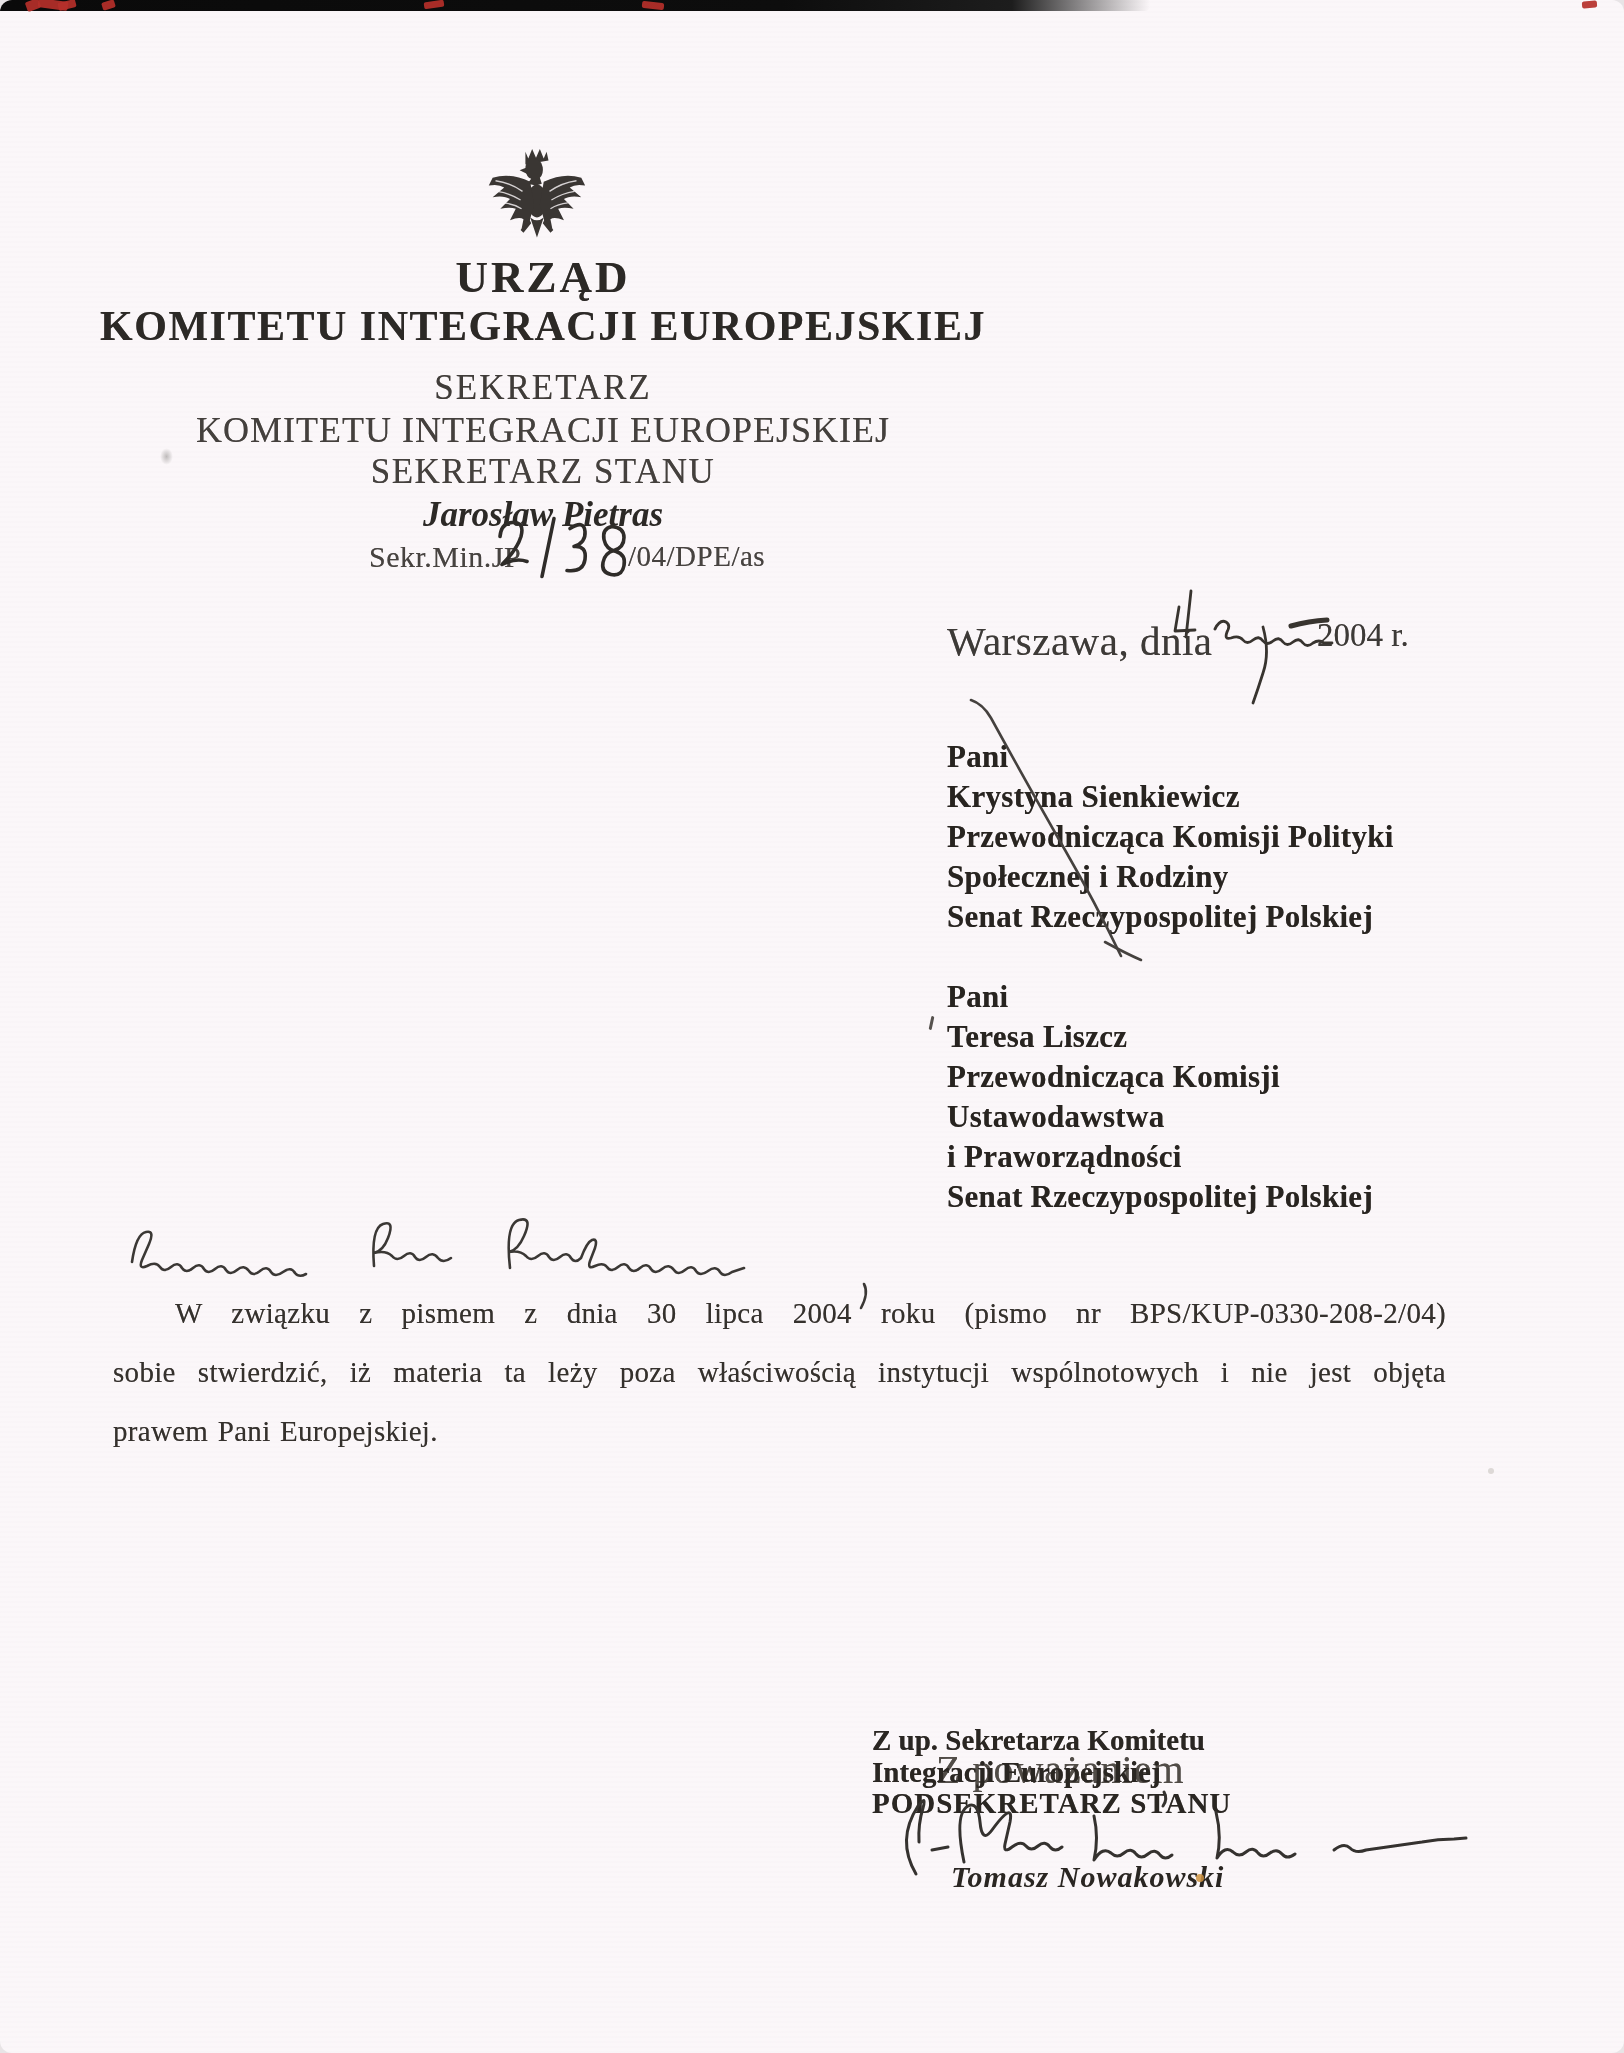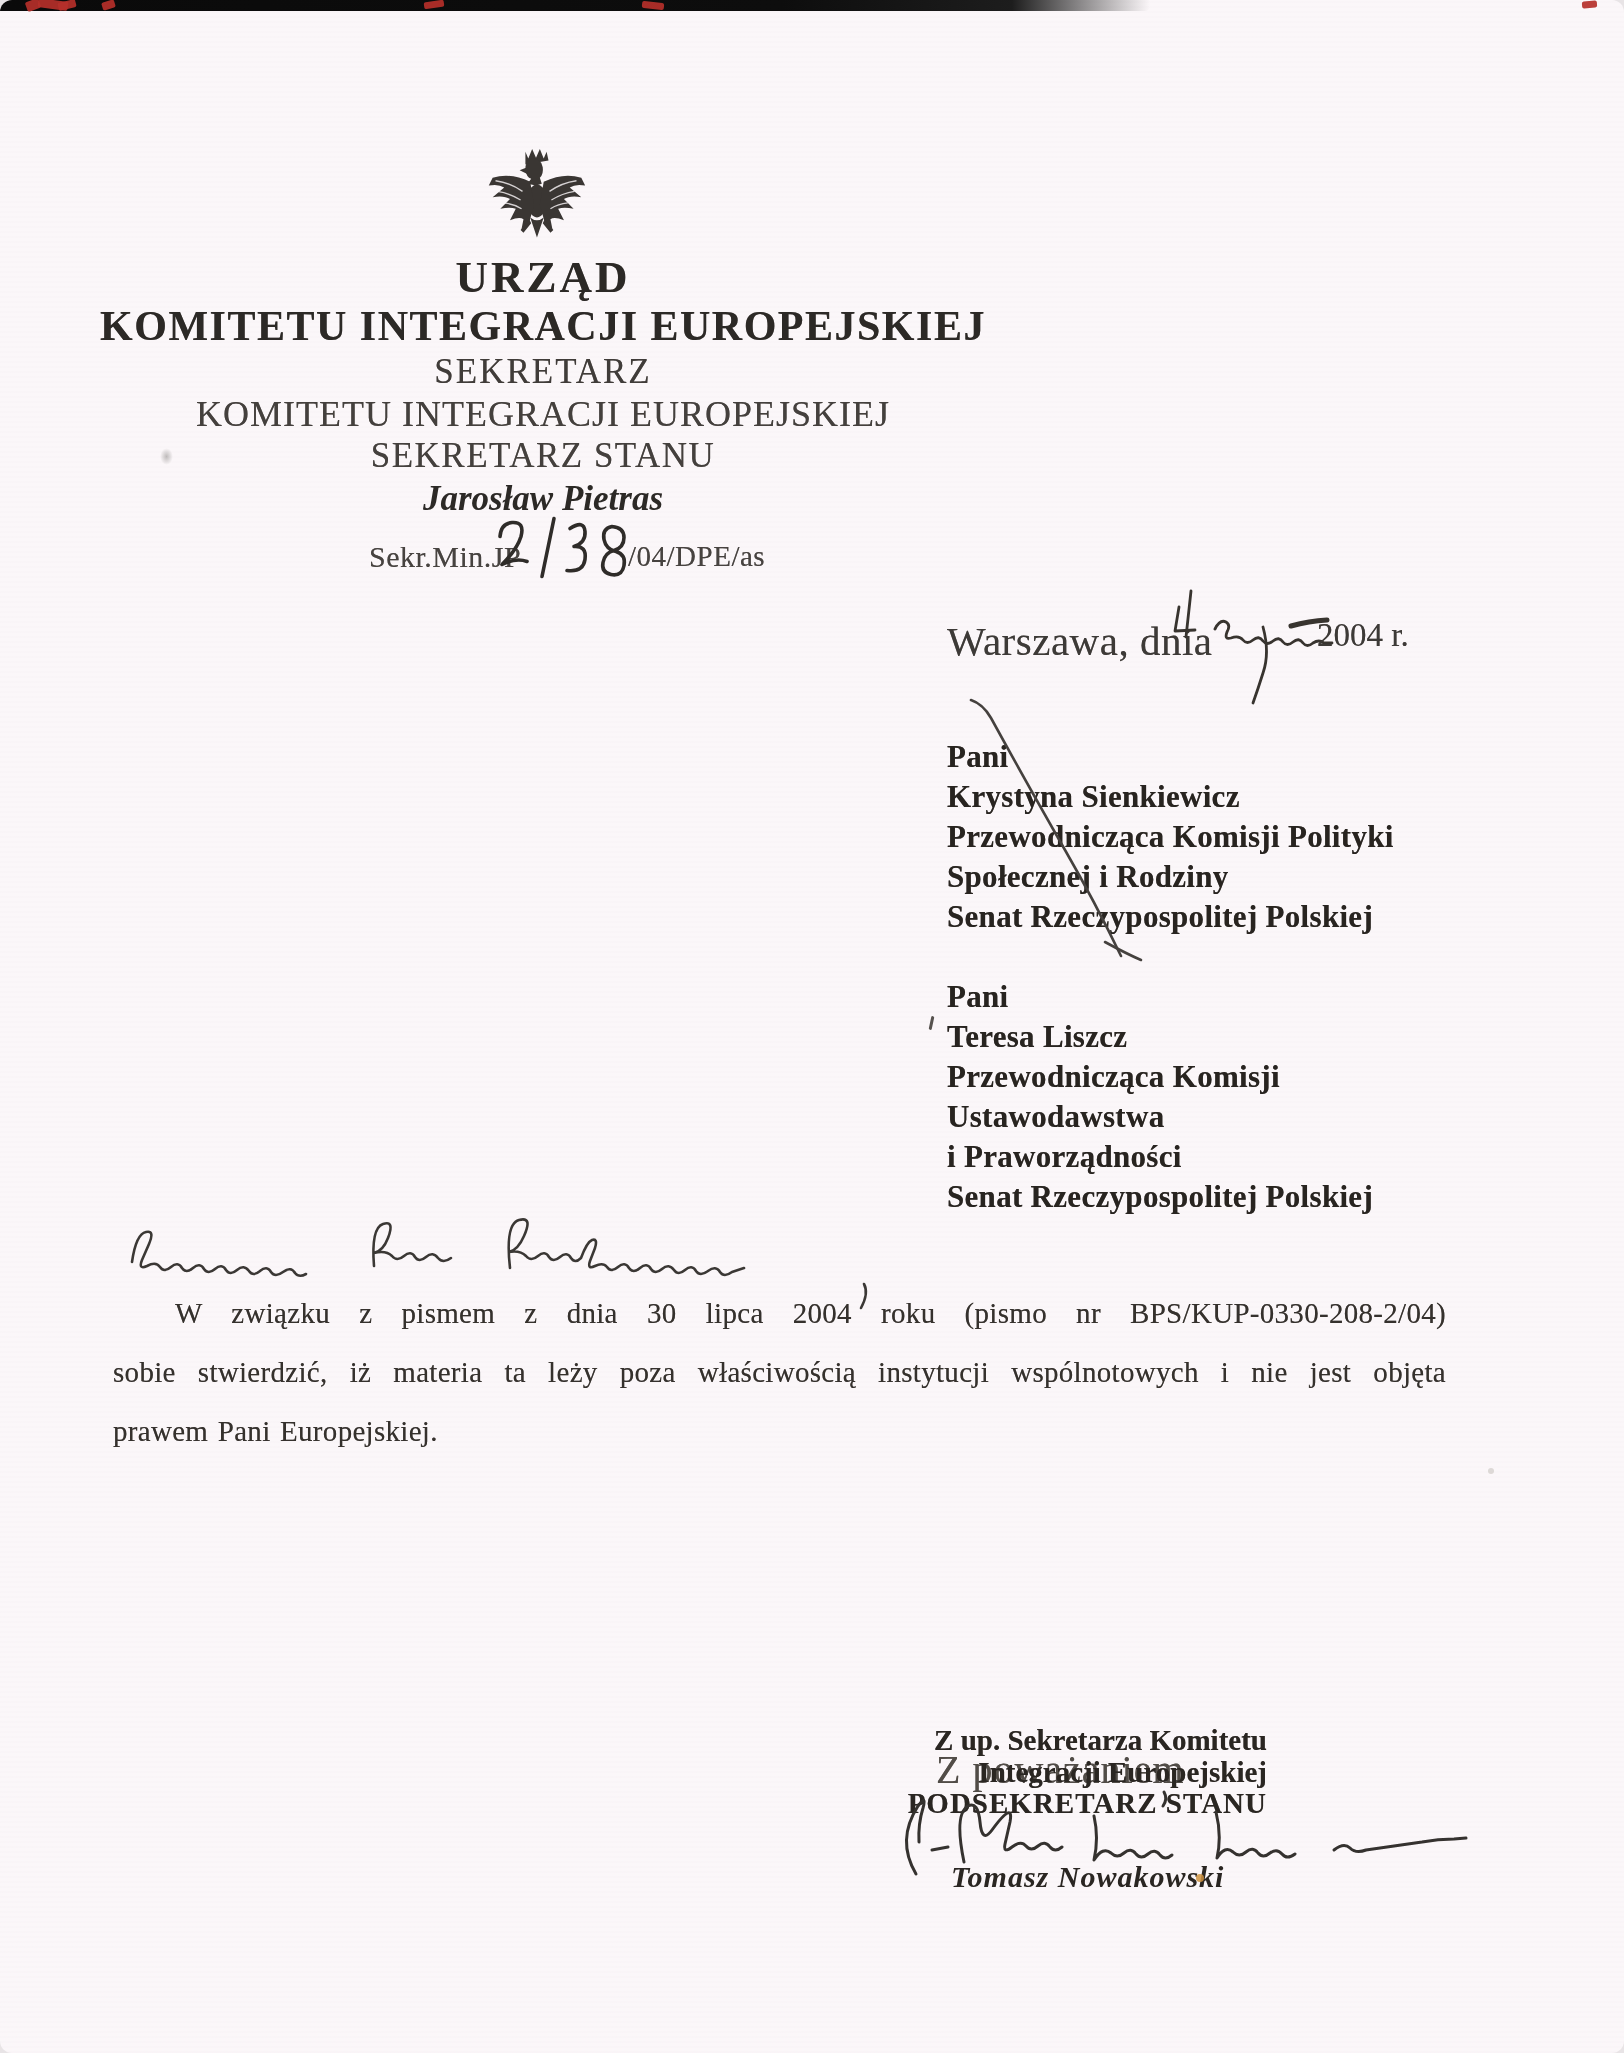--- a/index.html
+++ b/index.html
@@ -19,21 +19,21 @@
   .artifact-bar{position:absolute;left:0;top:0;width:1150px;height:11px;
     background:linear-gradient(90deg,#0a0a0a 0%,#0d0d0d 68%,#1d1d1d 88%,rgba(20,20,20,0) 100%);
     border-radius:0 0 5px 0;}
   .redmark{position:absolute;background:#b5302a;border-radius:2px;opacity:.92;}
   .speck{position:absolute;border-radius:50%;}
   
   .eagle{position:absolute;left:483px;top:142px;width:106px;height:118px;}
   .header{position:absolute;left:8px;top:252px;width:1070px;text-align:center;}
   .h-urzad{font-size:45px;font-weight:bold;letter-spacing:3px;line-height:50px;color:#2c2926;}
   .h-office{font-size:42px;font-weight:bold;letter-spacing:1.5px;line-height:48px;color:#2c2926;}
-  .h-sekr{font-size:35px;letter-spacing:2px;line-height:44px;color:#403c39;}
+  .h-sekr{font-size:35px;letter-spacing:2px;line-height:44px;color:#403c39;margin-top:16px;}
   .h-office2{font-size:36px;letter-spacing:1px;line-height:41px;color:#44403d;}
   .h-stanu{font-size:35px;letter-spacing:1.5px;line-height:41px;color:#44403d;}
   .h-name{font-size:35px;font-weight:bold;font-style:italic;line-height:46px;color:#2c2926;}
   
   .ref-prefix{position:absolute;left:369px;top:540px;font-size:30px;color:#474340;letter-spacing:.5px;}
   .ref-number{position:absolute;left:490px;top:510px;width:145px;height:85px;}
   .ref-suffix{position:absolute;left:628px;top:540px;font-size:29px;color:#474340;letter-spacing:.5px;}
   
   .date-place{position:absolute;left:947px;top:617px;font-size:41px;color:#3d3a37;letter-spacing:.5px;}
   .date-scribble{position:absolute;left:1163px;top:585px;width:175px;height:125px;}
@@ -46,21 +46,21 @@
   .tick-mark{position:absolute;left:930px;top:1016px;width:3px;height:14px;background:#56524e;border-radius:2px;transform:rotate(12deg);}
   
   .greeting{position:absolute;left:112px;top:1210px;width:778px;height:108px;}
   
   .body-text{position:absolute;left:113px;top:1284px;width:1333px;font-size:29px;line-height:59px;color:#35312d;letter-spacing:.3px;word-spacing:2px;}
   .body-line{text-align:justify;text-align-last:justify;height:59px;overflow:hidden;}
   .body-line.first{text-indent:62px;}
   .body-line.last{text-align:left;text-align-last:left;}
   
   .regards{position:absolute;left:936px;top:1746px;font-size:40px;color:#514c47;letter-spacing:1px;z-index:1;text-align:right;}
-  .closing{position:absolute;left:872px;top:1725px;width:395px;text-align:right;font-size:29px;font-weight:bold;line-height:31.5px;color:#2a2622;z-index:2;}
+  .closing{position:absolute;left:872px;top:1725px;width:395px;text-align:left;font-size:29px;font-weight:bold;line-height:31.5px;color:#2a2622;z-index:2;}
   .closing .caps{letter-spacing:1px;}
   .signature{position:absolute;left:886px;top:1788px;width:585px;height:102px;z-index:3;}
   .signer{position:absolute;left:925px;top:1860px;font-size:30px;font-weight:bold;font-style:italic;letter-spacing:1px;color:#2a2622;z-index:4;margin-left:26px;}
   .ink-dot{position:absolute;left:1196px;top:1874px;width:8px;height:8px;border-radius:50%;background:#cf9340;opacity:.85;z-index:5;}
   .soft{text-shadow:0 0 .6px rgba(40,35,30,.55);}
 </style>
 </head>
 <body>
 
 <div class="page">

